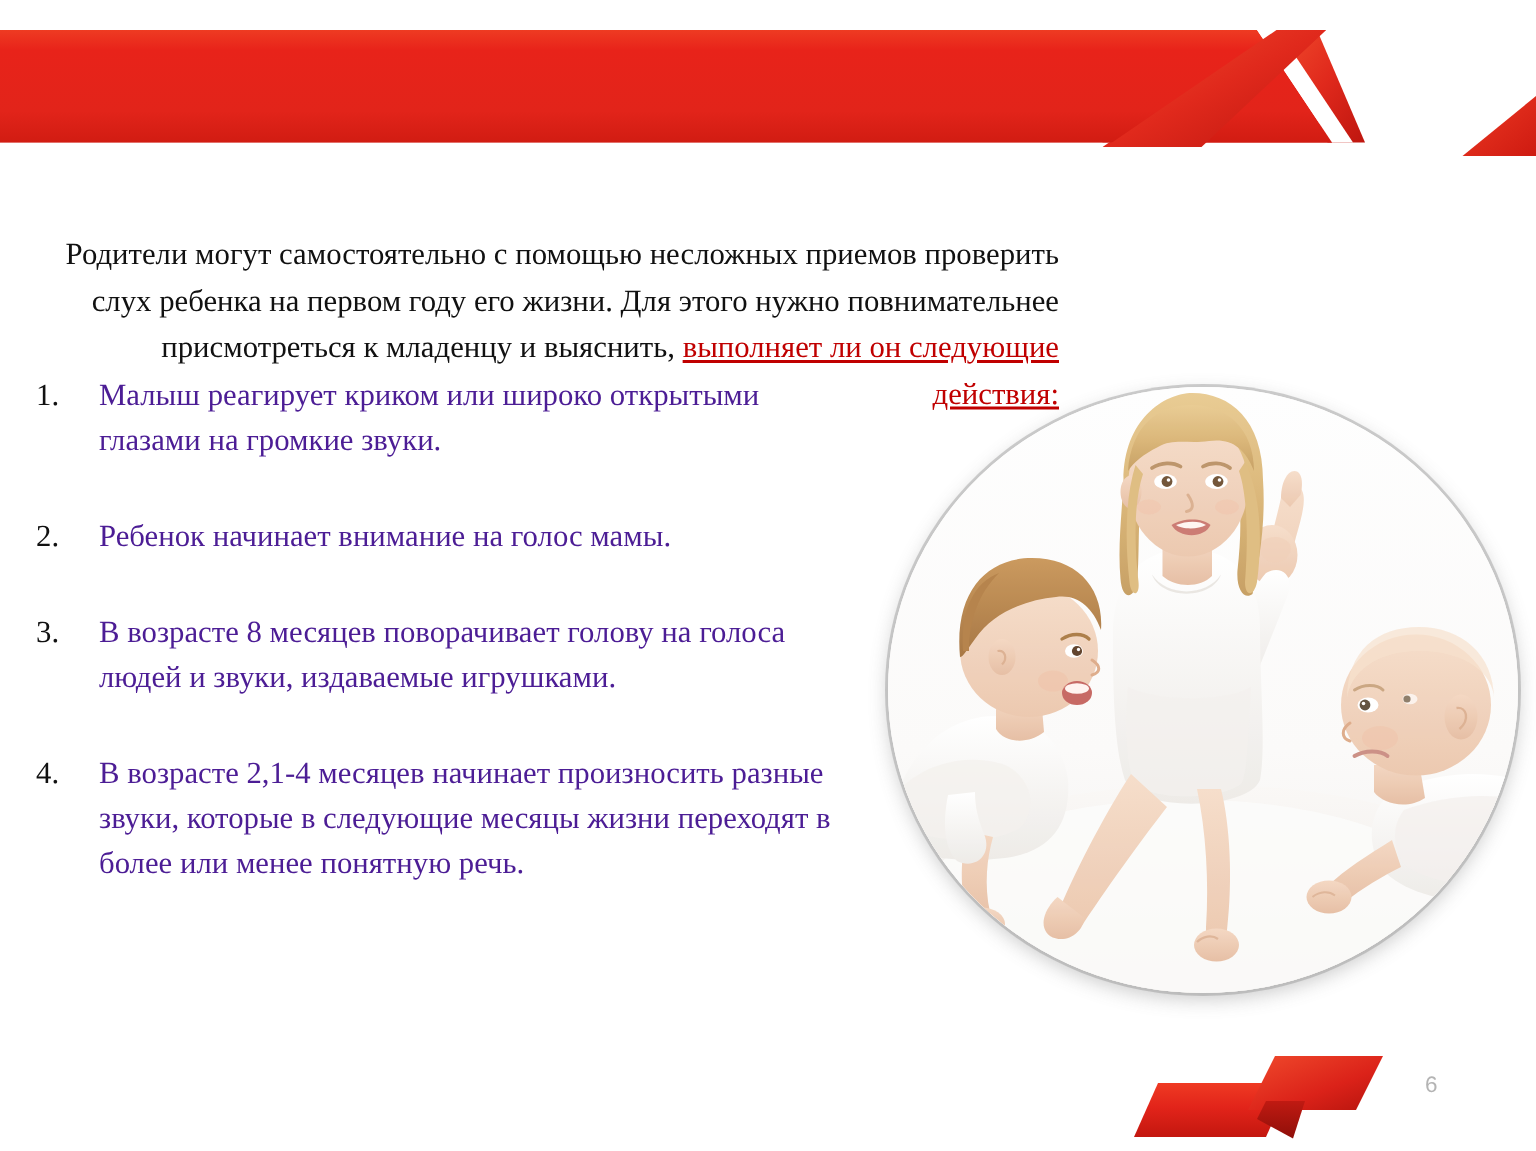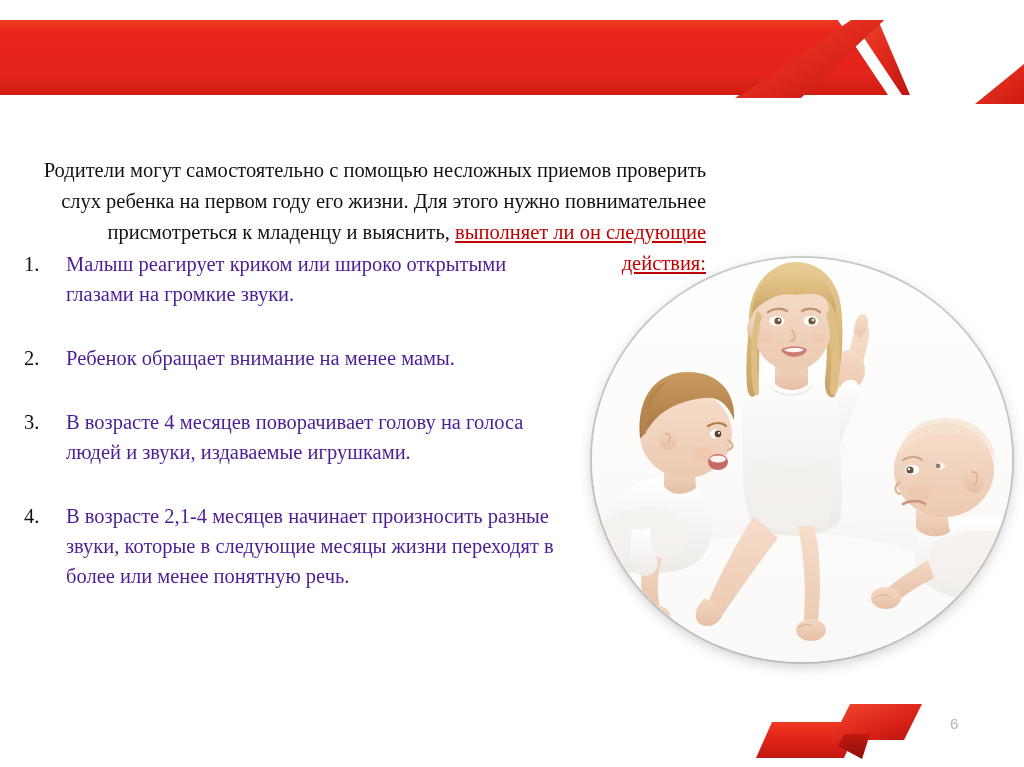--- a/index.html
+++ b/index.html
@@ -164,26 +164,26 @@
 
   <ol class="list" style="list-style:none;margin:0;padding:0;">
 
     <li class="list-item">
       <span class="num">1.</span>
       <span class="txt">Малыш реагирует криком или широко открытыми глазами на громкие звуки.</span>
     </li>
 
     <li class="list-item">
       <span class="num">2.</span>
-      <span class="txt">Ребенок обращает внимание на менее мамы.</span>
+      <span class="txt">Ребенок начинает внимание на голос мамы.</span>
     </li>
 
     <li class="list-item">
       <span class="num">3.</span>
-      <span class="txt">В возрасте 4 месяцев поворачивает голову на голоса людей и звуки, издаваемые игрушками.</span>
+      <span class="txt">В возрасте 8 месяцев поворачивает голову на голоса людей и звуки, издаваемые игрушками.</span>
     </li>
 
     <li class="list-item">
       <span class="num">4.</span>
       <span class="txt">В возрасте 2,1-4 месяцев начинает произносить разные звуки, которые в следующие месяцы жизни переходят в более или менее понятную речь.</span>
     </li>
 
   </ol>
 
   <div class="photo-oval" title="Three young children in white clothing sitting on a white surface; a blonde toddler girl in the middle raising her index finger, a brown-haired toddler on the left leaning in, and an infant on the right lying down.">

